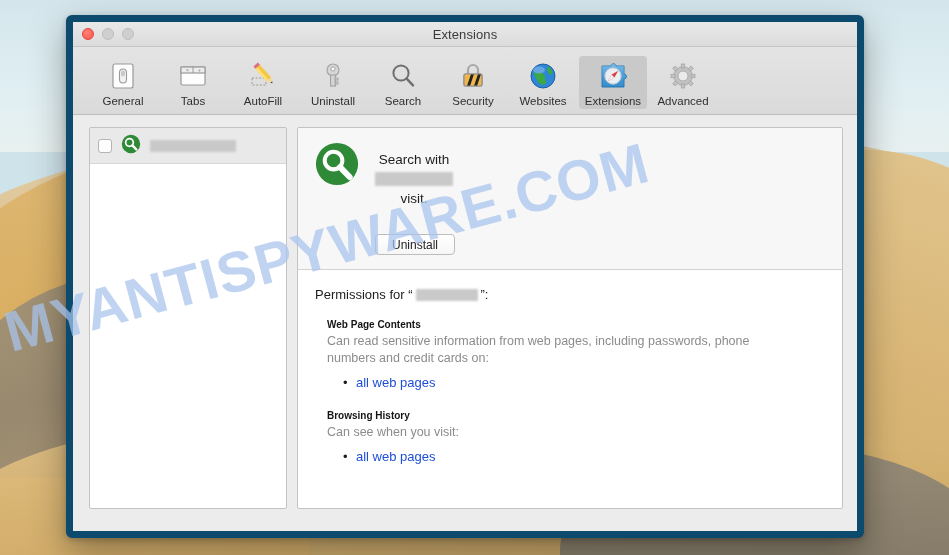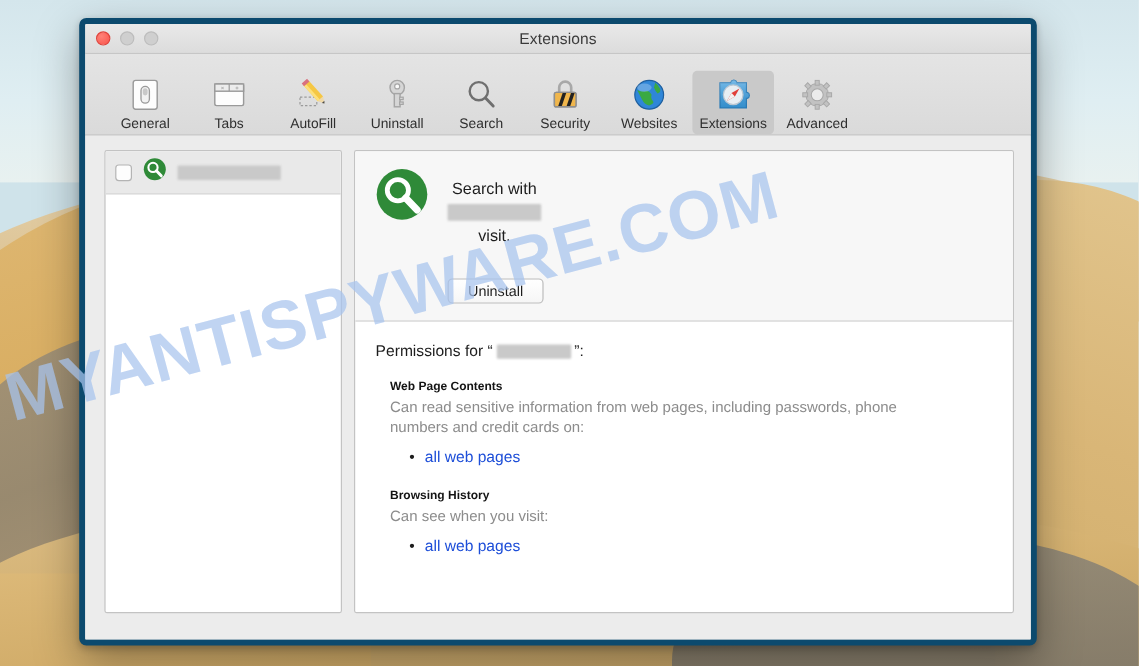--- a/index.html
+++ b/index.html
@@ -90,21 +90,21 @@
   
   #prefs-window {
     position: absolute;
     left: 66px;
     top: 15px;
     width: 798px;
     height: 523px;
     background: #ececec;
     border-radius: 6px;
     box-shadow: 0 14px 36px rgba(0,0,0,.34), 0 2px 6px rgba(0,0,0,.20);
-    border: 5px solid #0c4a6e;
+    border: 7px solid #0c4a6e;
     overflow: hidden;
     z-index: 20;
   }
 
   .titlebar {
     position: relative;
     height: 25px;
     background: linear-gradient(180deg, #e9e9e9 0%, #dcdcdc 100%);
     border-bottom: 1px solid #c6c6c6;
     display: flex;
@@ -131,21 +131,21 @@
     color: #3b3b3b;
     letter-spacing: .1px;
   }
 
   
   .toolbar {
     height: 68px;
     background: linear-gradient(180deg, #e4e4e4 0%, #dadada 100%);
     border-bottom: 1px solid #bcbcbc;
     display: flex;
-    align-items: flex-end;
+    align-items: center;
     padding: 4px 6px 0 16px;
     gap: 2px;
   }
   .tb-item {
     width: 68px;
     padding: 3px 2px 2px;
     border-radius: 4px;
     display: flex;
     flex-direction: column;
     align-items: center;

